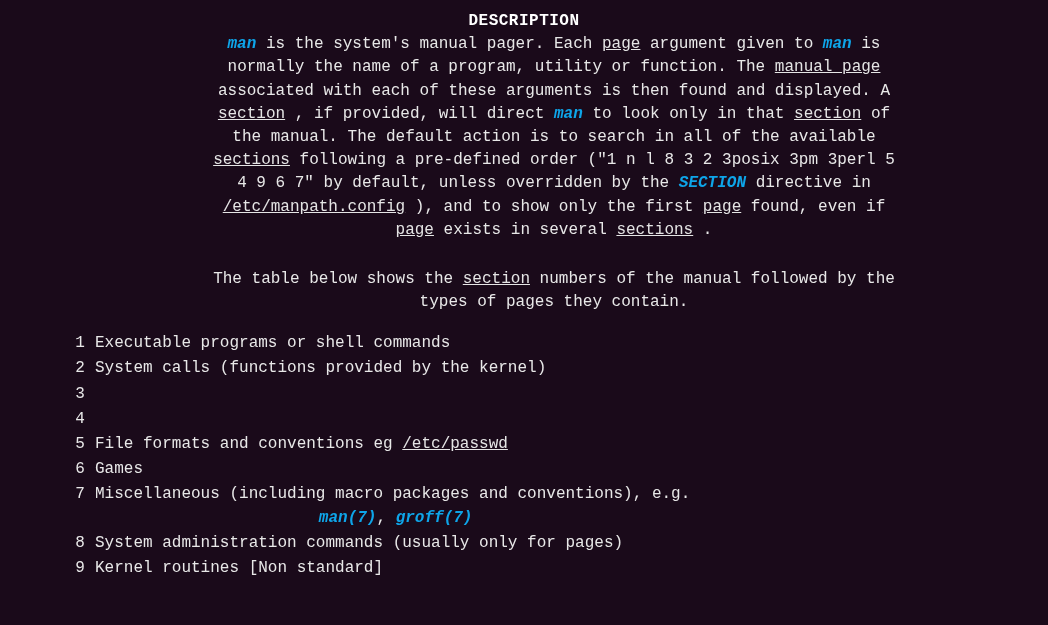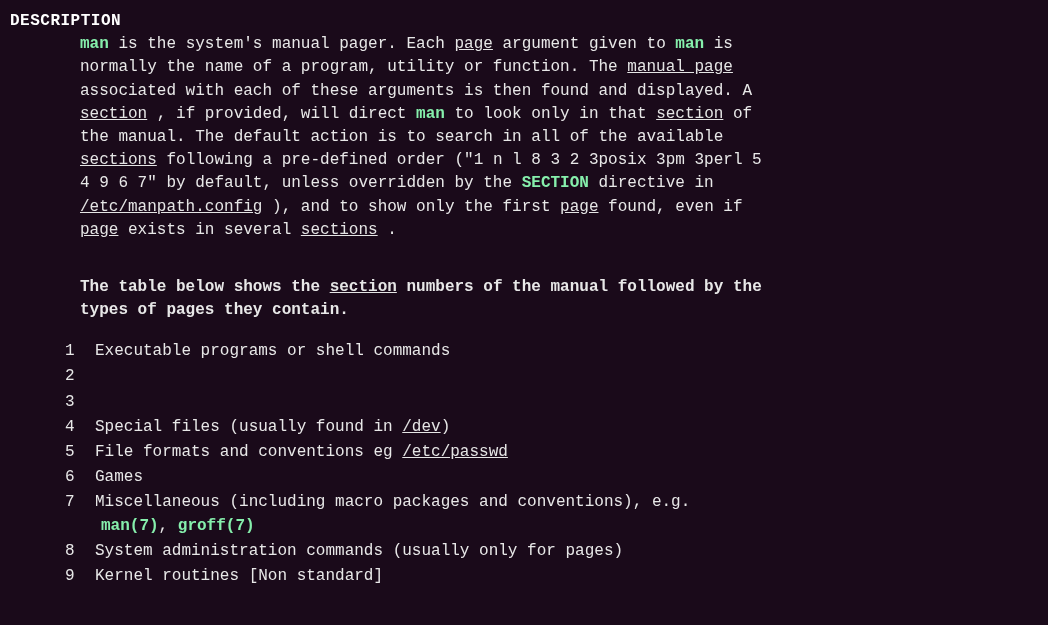--- a/index.html
+++ b/index.html
@@ -15,20 +15,21 @@
       font-size: 16px;
       line-height: 1.45;
       padding: 10px 0 10px 0;
       width: 1048px;
       min-height: 625px;
       overflow: hidden;
     }
 
     .content {
       padding: 0 10px;
+      text-align: center;
     }
 
     .description-header {
       font-weight: bold;
       color: #ffffff;
       margin-bottom: 0;
       letter-spacing: 0.5px;
     }
 
     .description-body {
@@ -40,21 +41,22 @@
       margin-bottom: 0;
     }
 
     u {
       text-decoration: underline;
       color: #e5e5e5;
     }
 
     strong, b {
       font-weight: bold;
-      color: #86efac;
+      color: #0ea5e9;
+      font-style: italic;
     }
 
     .section-list {
       margin-top: 18px;
       margin-left: 55px;
     }
 
     .list-item {
       display: flex;
       margin-bottom: 2px;
@@ -63,23 +65,22 @@
     .list-num {
       min-width: 30px;
       color: #e8e8e8;
     }
 
     .list-text {
       color: #e8e8e8;
     }
 
     .table-note {
-      margin-top: 34px;
+      margin-top: 26px;
       margin-bottom: 18px;
-      font-weight: bold;
     }
   </style>
 </head>
 <body>
 
 <div class="content">
 
   <div class="description-header">DESCRIPTION</div>
 
   <div class="description-body">
@@ -122,29 +123,29 @@
 
   <div class="section-list">
 
     <div class="list-item">
       <span class="list-num">1</span>
       <span class="list-text">Executable programs or shell commands</span>
     </div>
 
     <div class="list-item">
       <span class="list-num">2</span>
+      <span class="list-text">System calls (functions provided by the kernel)</span>
     </div>
 
     <div class="list-item">
       <span class="list-num">3</span>
     </div>
 
     <div class="list-item">
       <span class="list-num">4</span>
-      <span class="list-text">Special files (usually found in <u>/dev</u>)</span>
     </div>
 
     <div class="list-item">
       <span class="list-num">5</span>
       <span class="list-text">File formats and conventions eg <u>/etc/passwd</u></span>
     </div>
 
     <div class="list-item">
       <span class="list-num">6</span>
       <span class="list-text">Games</span>

